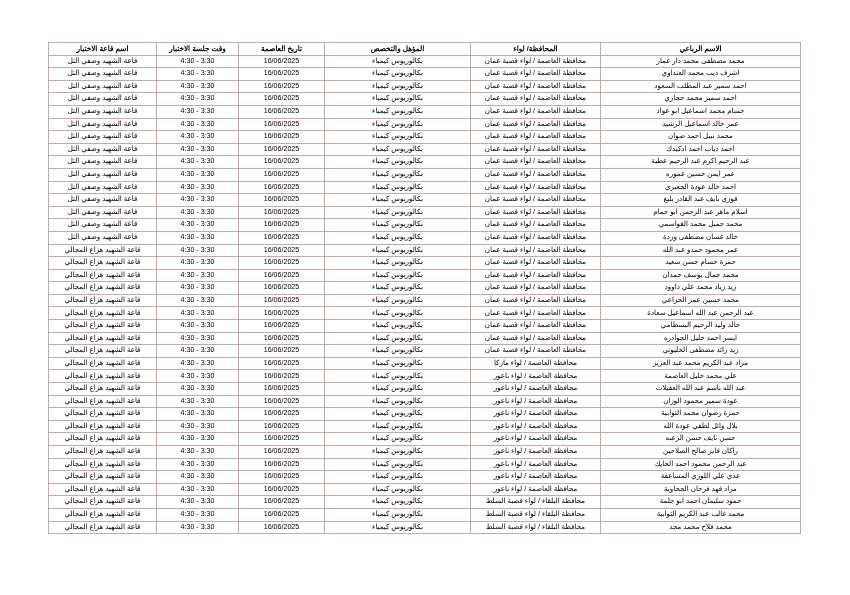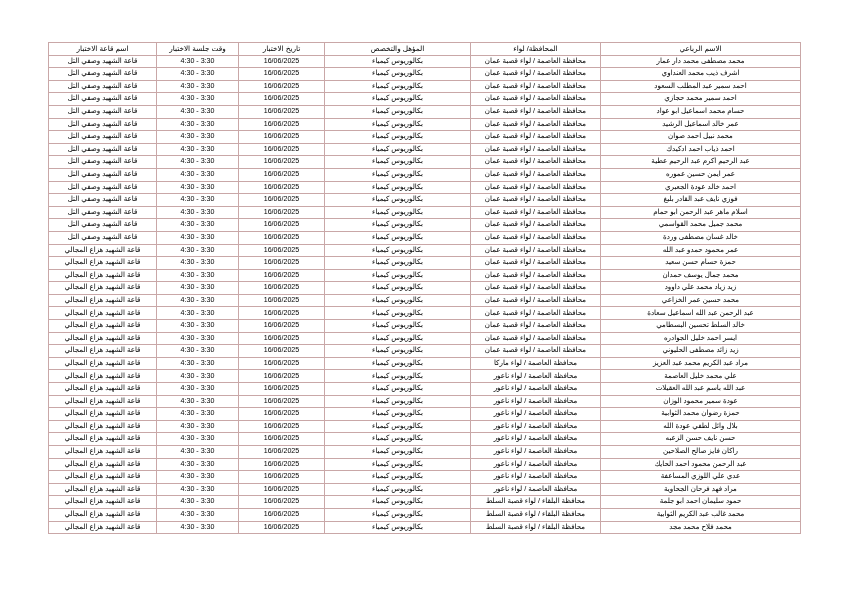--- a/index.html
+++ b/index.html
@@ -37,21 +37,21 @@
     line-height: 1.05;
     height: 11.6px;
     padding: 0 2px;
     text-align: center;
     vertical-align: middle;
     white-space: nowrap;
     overflow: hidden;
     color: #000;
   }
   table.exam-table th {
-    font-weight: normal;
+    font-weight: bold;
     font-size: 7.3px;
   }
   
   col.c-name { width: 200px; }
   col.c-gov  { width: 130px; }
   col.c-qual { width: 146px; }
   col.c-date { width: 86px; }
   col.c-time { width: 82px; }
   col.c-hall { width: 108px; }
 
@@ -69,21 +69,21 @@
         <col class="c-qual">
         <col class="c-date">
         <col class="c-time">
         <col class="c-hall">
       </colgroup>
       <thead>
         <tr>
           <th>الاسم الرباعي</th>
           <th>المحافظة/ لواء</th>
           <th>المؤهل والتخصص</th>
-          <th>تاريخ الاختبار</th>
+          <th>تاريخ العاصمة</th>
           <th>وقت جلسة الاختبار</th>
           <th>اسم قاعة الاختبار</th>
         </tr>
       </thead>
       <tbody id="table-body">
           <tr>
             <td class="cell-name">محمد مصطفى محمد دار عمار</td>
             <td>محافظة العاصمة / لواء قصبة عمان</td>
             <td>بكالوريوس كيمياء</td>
             <td>16/06/2025</td>
@@ -244,21 +244,21 @@
           </tr>
           <tr>
             <td class="cell-name">عبد الرحمن عبد الله اسماعيل سعادة</td>
             <td>محافظة العاصمة / لواء قصبة عمان</td>
             <td>بكالوريوس كيمياء</td>
             <td>16/06/2025</td>
             <td>3:30 - 4:30</td>
             <td>قاعة الشهيد هزاع المجالي</td>
           </tr>
           <tr>
-            <td class="cell-name">خالد السلط تحسين البسطامي</td>
+            <td class="cell-name">خالد وليد الرحيم البسطامي</td>
             <td>محافظة العاصمة / لواء قصبة عمان</td>
             <td>بكالوريوس كيمياء</td>
             <td>16/06/2025</td>
             <td>3:30 - 4:30</td>
             <td>قاعة الشهيد هزاع المجالي</td>
           </tr>
           <tr>
             <td class="cell-name">ايسر احمد خليل الجوادره</td>
             <td>محافظة العاصمة / لواء قصبة عمان</td>
             <td>بكالوريوس كيمياء</td>

